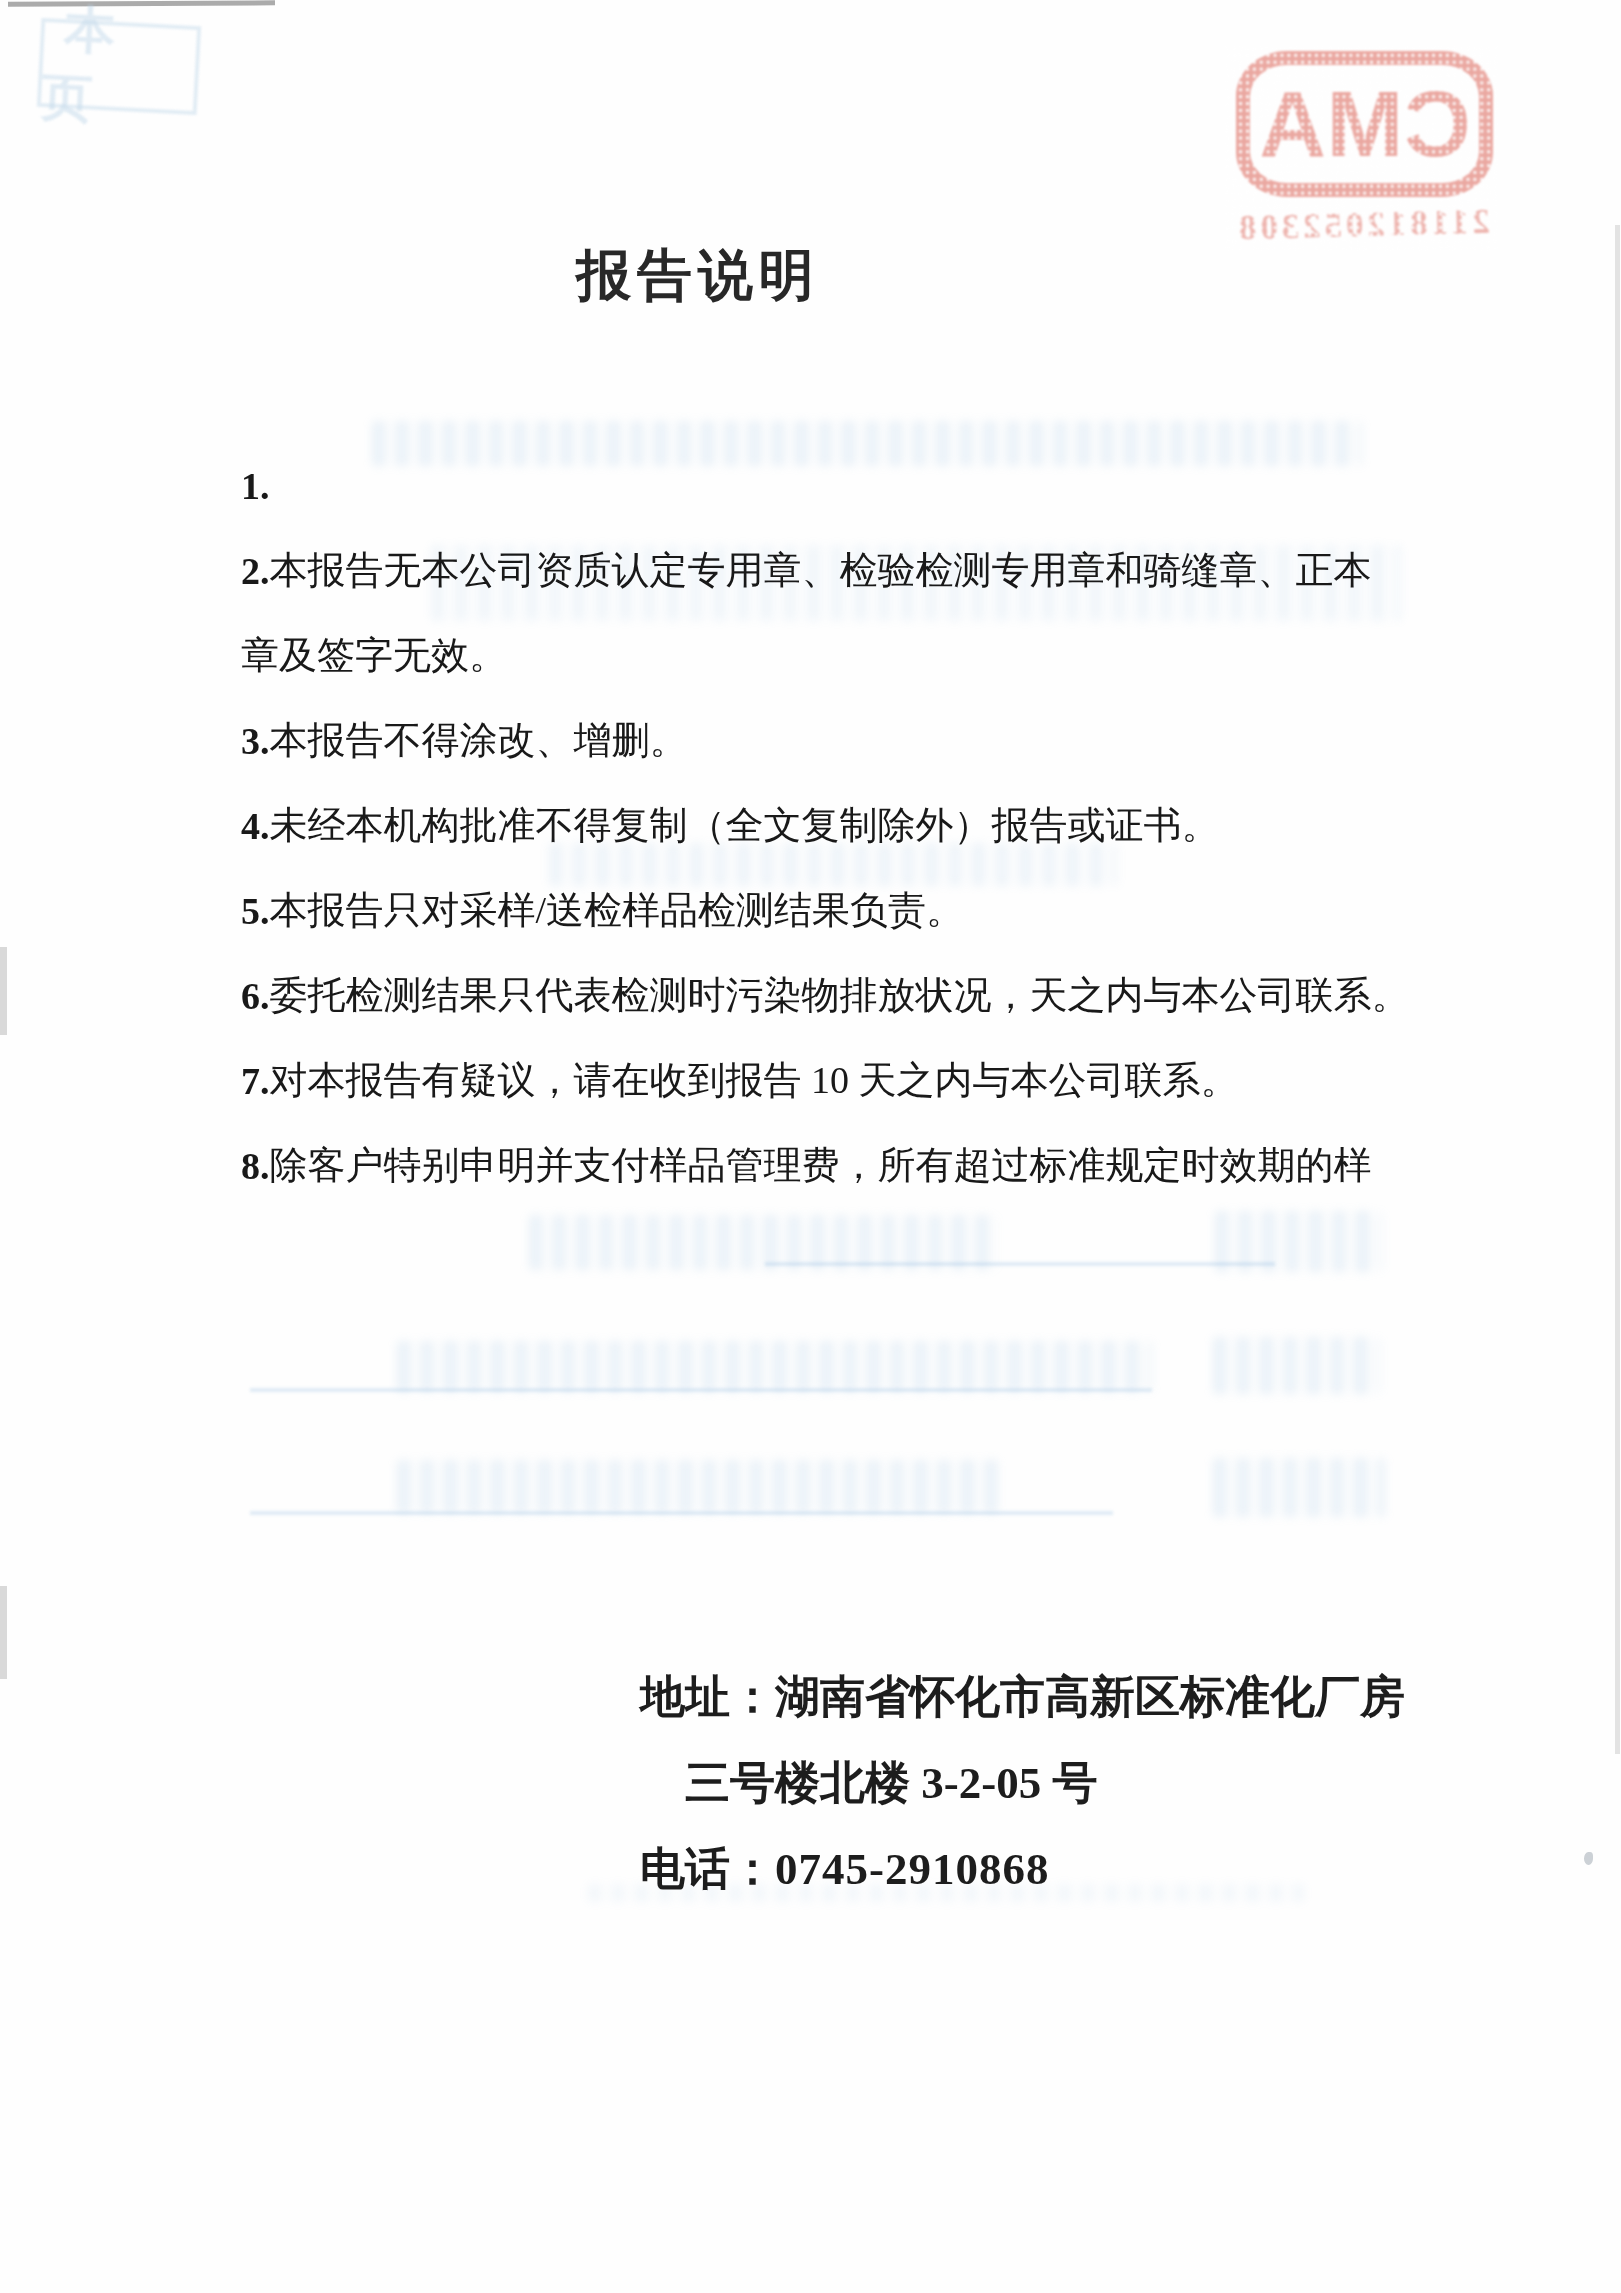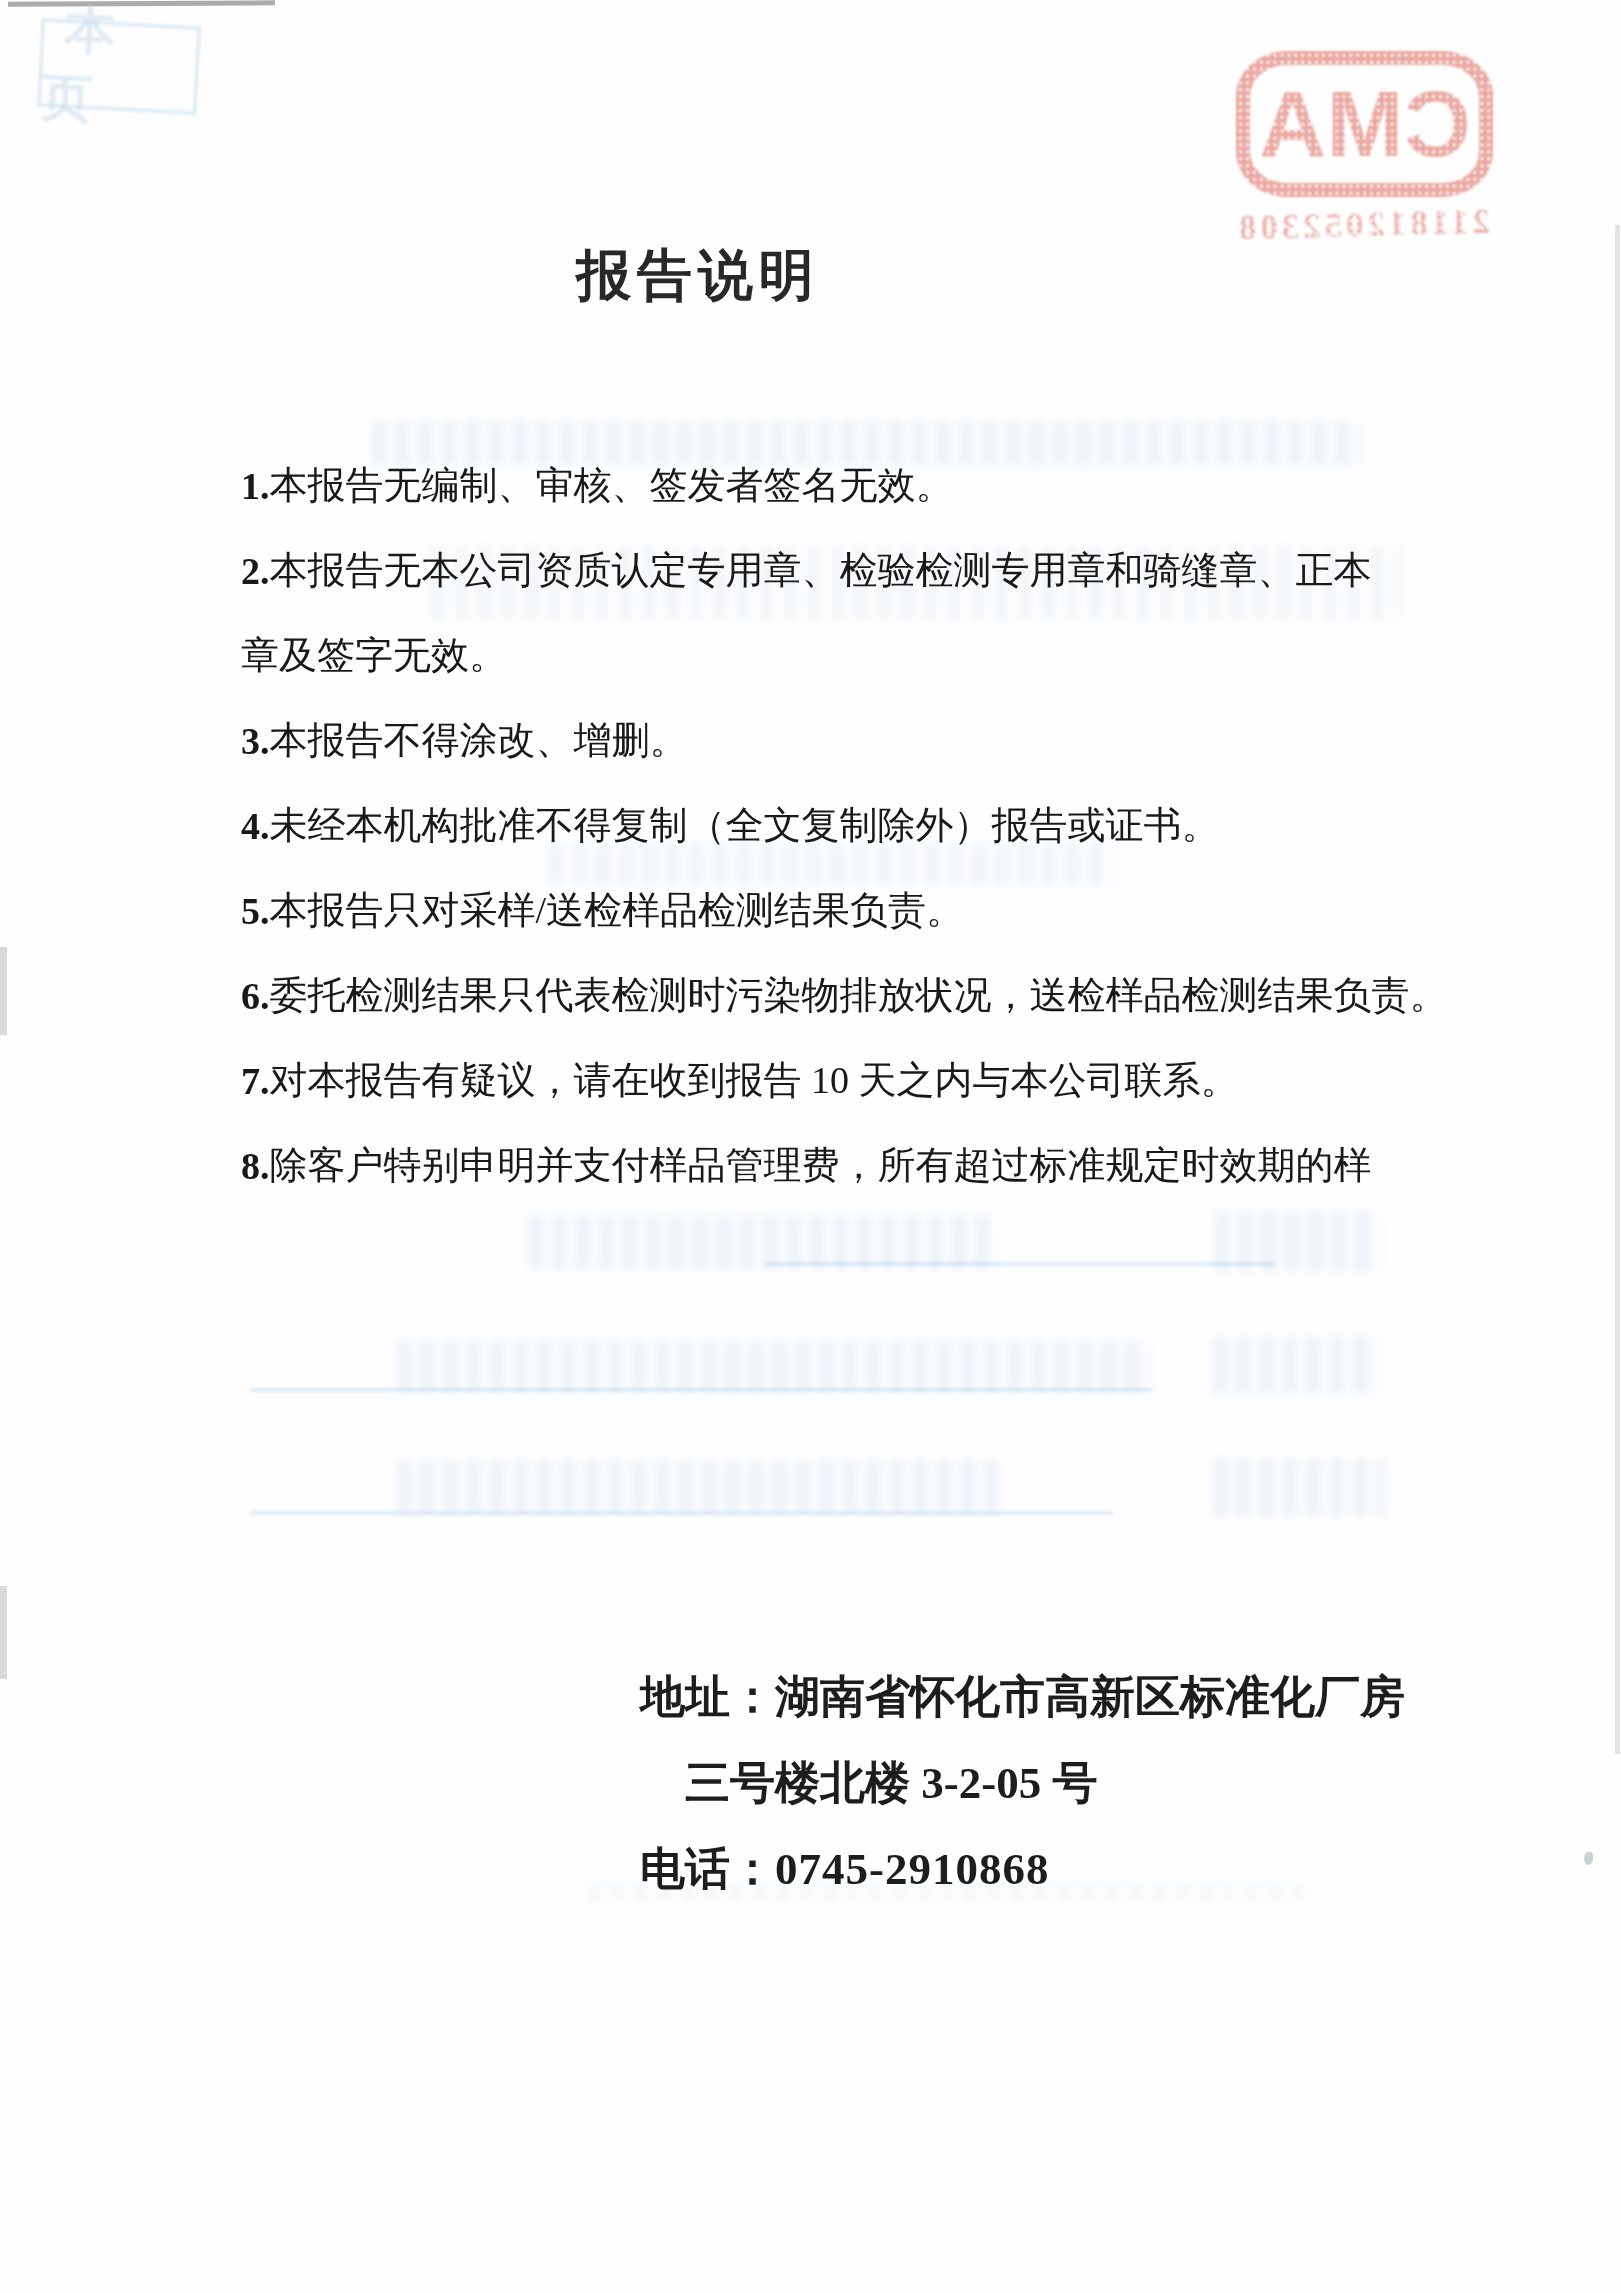--- a/index.html
+++ b/index.html
@@ -128,21 +128,20 @@
       <span class="cma-letters">CMA</span>
     </div>
     <div class="cma-serial">211812052308</div>
   </div>
 
   <h1 class="title">报告说明</h1>
 
   <div class="notes">
     <div class="note-line">
         <span class="note-num">1.</span>
-        <span class="note-text">本报告无编制、审核、签发者签名无效。</span>
       </div>
     <div class="note-line">
         <span class="note-num">2.</span>
         <span class="note-text">本报告无本公司资质认定专用章、检验检测专用章和骑缝章、正本</span>
       </div>
     <div class="note-line">
         <span class="note-num"></span>
         <span class="note-text">章及签字无效。</span>
       </div>
     <div class="note-line">
@@ -152,21 +151,21 @@
     <div class="note-line">
         <span class="note-num">4.</span>
         <span class="note-text">未经本机构批准不得复制（全文复制除外）报告或证书。</span>
       </div>
     <div class="note-line">
         <span class="note-num">5.</span>
         <span class="note-text">本报告只对采样/送检样品检测结果负责。</span>
       </div>
     <div class="note-line">
         <span class="note-num">6.</span>
-        <span class="note-text">委托检测结果只代表检测时污染物排放状况，送检样品检测结果负责。</span>
+        <span class="note-text">委托检测结果只代表检测时污染物排放状况，天之内与本公司联系。</span>
       </div>
     <div class="note-line">
         <span class="note-num">7.</span>
         <span class="note-text">对本报告有疑议，请在收到报告 10 天之内与本公司联系。</span>
       </div>
     <div class="note-line">
         <span class="note-num">8.</span>
         <span class="note-text">除客户特别申明并支付样品管理费，所有超过标准规定时效期的样</span>
       </div>
   </div>

